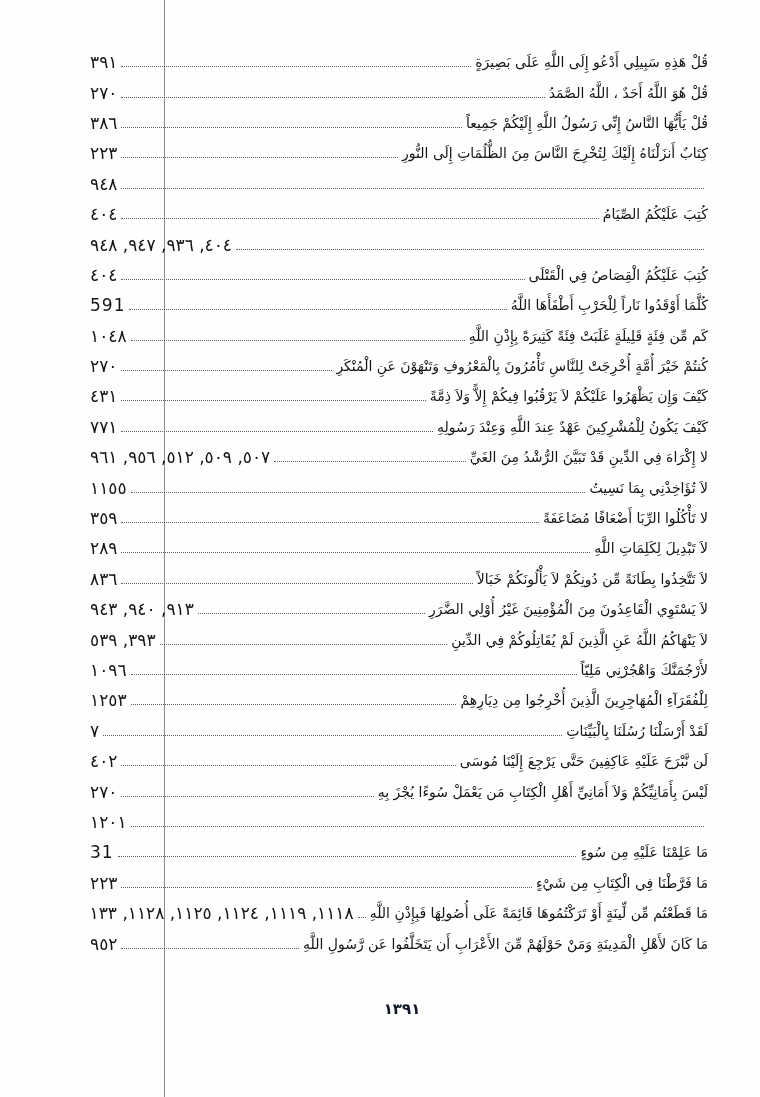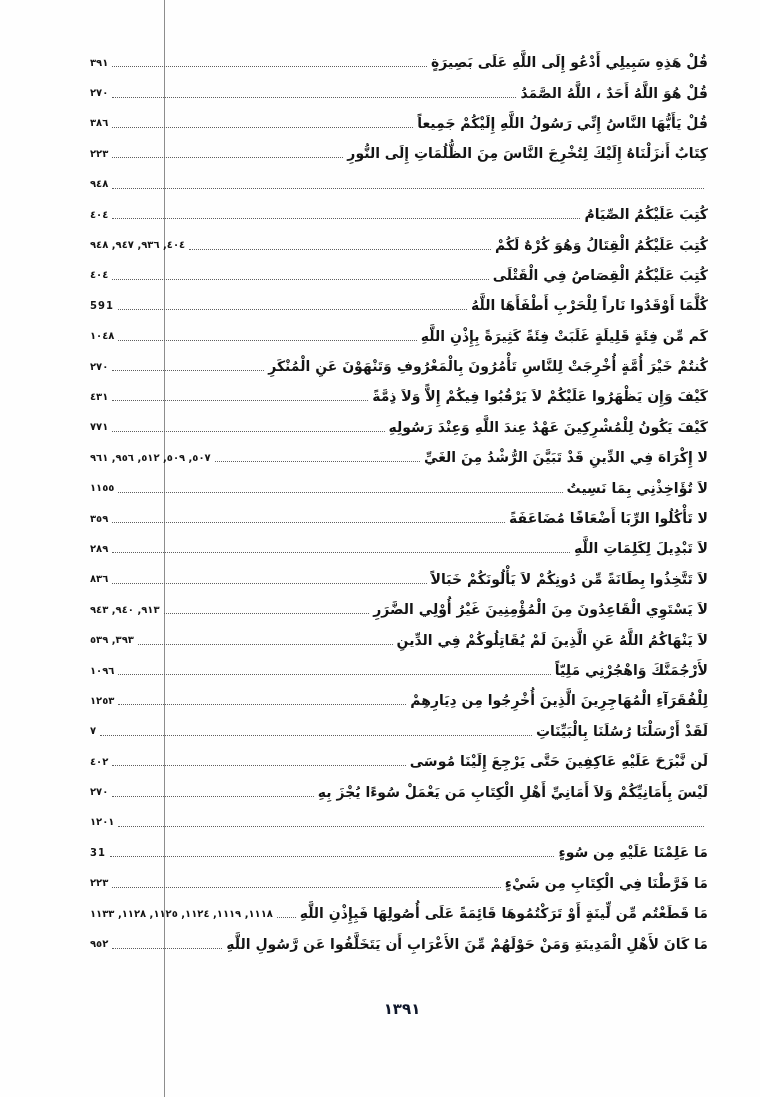--- a/index.html
+++ b/index.html
@@ -33,38 +33,38 @@
   .row {
     height: 30.4px;
     display: flex;
     direction: rtl;
     align-items: center;
     overflow: hidden;
   }
   .entry-text {
     white-space: nowrap;
     font-size: 14px;
-    font-weight: bold;
+    font-weight: normal;
     color: #141414;
     flex: 0 0 auto;
   }
   .leader {
     flex: 1 1 auto;
     min-width: 8px;
     border-bottom: 1px dotted #5e5e5e;
     transform: translateY(4px);
     margin: 0 4px;
     height: 1px;
   }
   .pages {
     white-space: nowrap;
     direction: ltr;
     unicode-bidi: bidi-override;
-    font-size: 10px;
-    font-weight: bold;
+    font-size: 17px;
+    font-weight: normal;
     letter-spacing: 1px;
     color: #141414;
     flex: 0 0 auto;
   }
   .folio {
     position: absolute;
     top: 1000px;
     left: 0;
     width: 740px;
     text-align: center;
@@ -110,21 +110,20 @@
     <span class="pages">٩٤٨</span>
   </div>
 
   <div class="row">
     <span class="entry-text">كُتِبَ عَلَيْكُمُ الصِّيَامُ</span>
     <span class="leader"></span>
     <span class="pages">٤٠٤</span>
   </div>
 
   <div class="row">
-    <span class="entry-text">كُتِبَ عَلَيْكُمُ الْقِتَالُ وَهُوَ كُرْهٌ لَكُمْ</span>
     <span class="leader"></span>
     <span class="pages">٩٤٨ ,٩٤٧ ,٩٣٦ ,٤٠٤</span>
   </div>
 
   <div class="row">
     <span class="entry-text">كُتِبَ عَلَيْكُمُ الْقِصَاصُ فِي الْقَتْلَى</span>
     <span class="leader"></span>
     <span class="pages">٤٠٤</span>
   </div>
 

